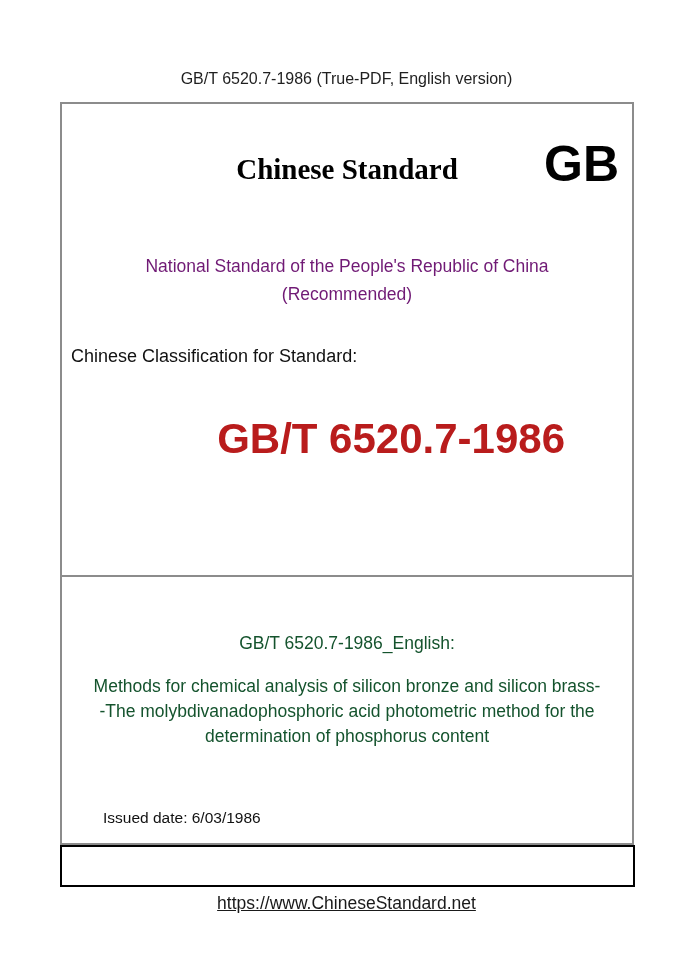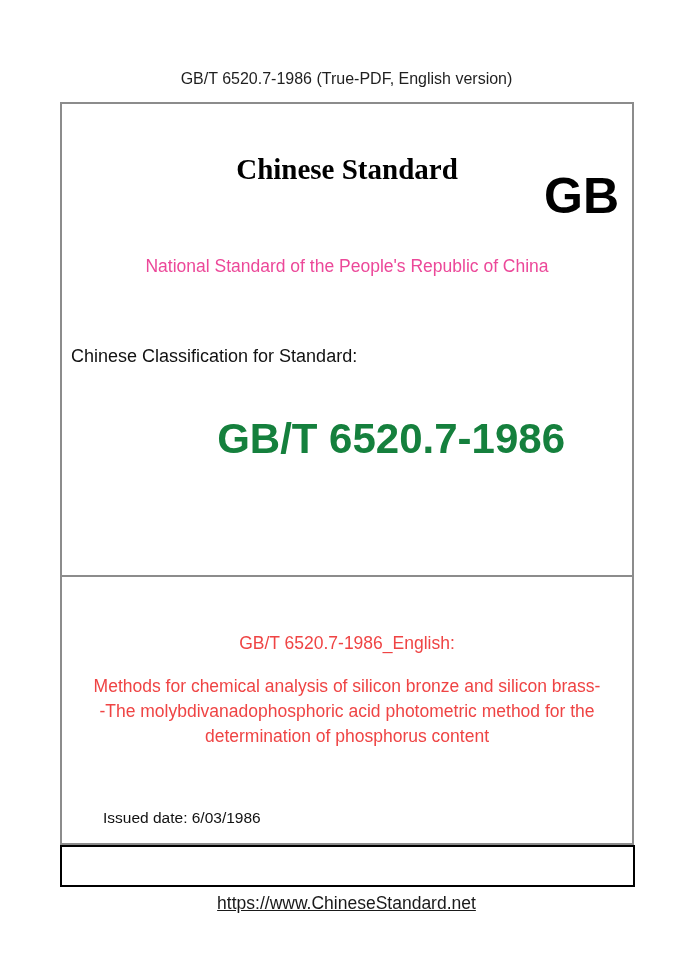--- a/index.html
+++ b/index.html
@@ -24,46 +24,46 @@
     border: 2px solid #8c8c8c;
     background: #fff;
   }
 
   .brand-title {
     position: absolute; top: 49px; left: 0; width: 100%;
     text-align: center; font-size: 29px; font-weight: bold; color: #000; font-family: Liberation Serif, serif;
   }
   .gb-logo {
     position: absolute; top: 31px; right: 13px;
-    font-size: 50px; font-weight: bold; color: #000; line-height: 58px; margin-top: 32px;
+    font-size: 50px; font-weight: bold; color: #000; line-height: 58px;
   }
 
   .national-block {
     position: absolute; top: 148px; left: 0; width: 100%;
-    text-align: center; font-size: 17.5px; line-height: 28px; color: #ec4899;
+    text-align: center; font-size: 17.5px; line-height: 28px; color: #701a75;
   }
 
   .classification {
     position: absolute; top: 242px; left: 9px;
     font-size: 18px; color: #111;
   }
 
   .std-number {
     position: absolute; top: 311px; right: 67px;
-    font-size: 42px; font-weight: bold; color: #15803d; line-height: 48px;
+    font-size: 42px; font-weight: bold; color: #b91c1c; line-height: 48px;
   }
 
   .section-divider {
     position: absolute; top: 471px; left: 0; width: 100%;
     border-top: 2px solid #8c8c8c;
   }
 
   .english-block {
     position: absolute; top: 527px; left: 0; width: 100%;
-    text-align: center; font-size: 17.5px; line-height: 25px; color: #ef4444;
+    text-align: center; font-size: 17.5px; line-height: 25px; color: #14532d;
   }
   .english-title { width: 508px; margin: 18px auto 0; }
 
   .issued-date {
     position: absolute; top: 705px; left: 41px;
     font-size: 15.5px; color: #111;
   }
 
   .empty-field-box {
     position: absolute; top: 845px; left: 60px;
@@ -89,20 +89,21 @@
   <div class="header-line">GB/T 6520.7-1986 (True-PDF, English version)</div>
 
   <div class="main-box">
 
     <div class="brand-title">Chinese Standard</div>
 
     <div class="gb-logo">GB</div>
 
     <div class="national-block">
       <div>National Standard of the People's Republic of China</div>
+      <div>(Recommended)</div>
     </div>
 
     <div class="classification">Chinese Classification for Standard:</div>
 
     <div class="std-number">GB/T 6520.7-1986</div>
 
     <div class="section-divider"></div>
 
     <div class="english-block">
       <div>GB/T 6520.7-1986_English:</div>

